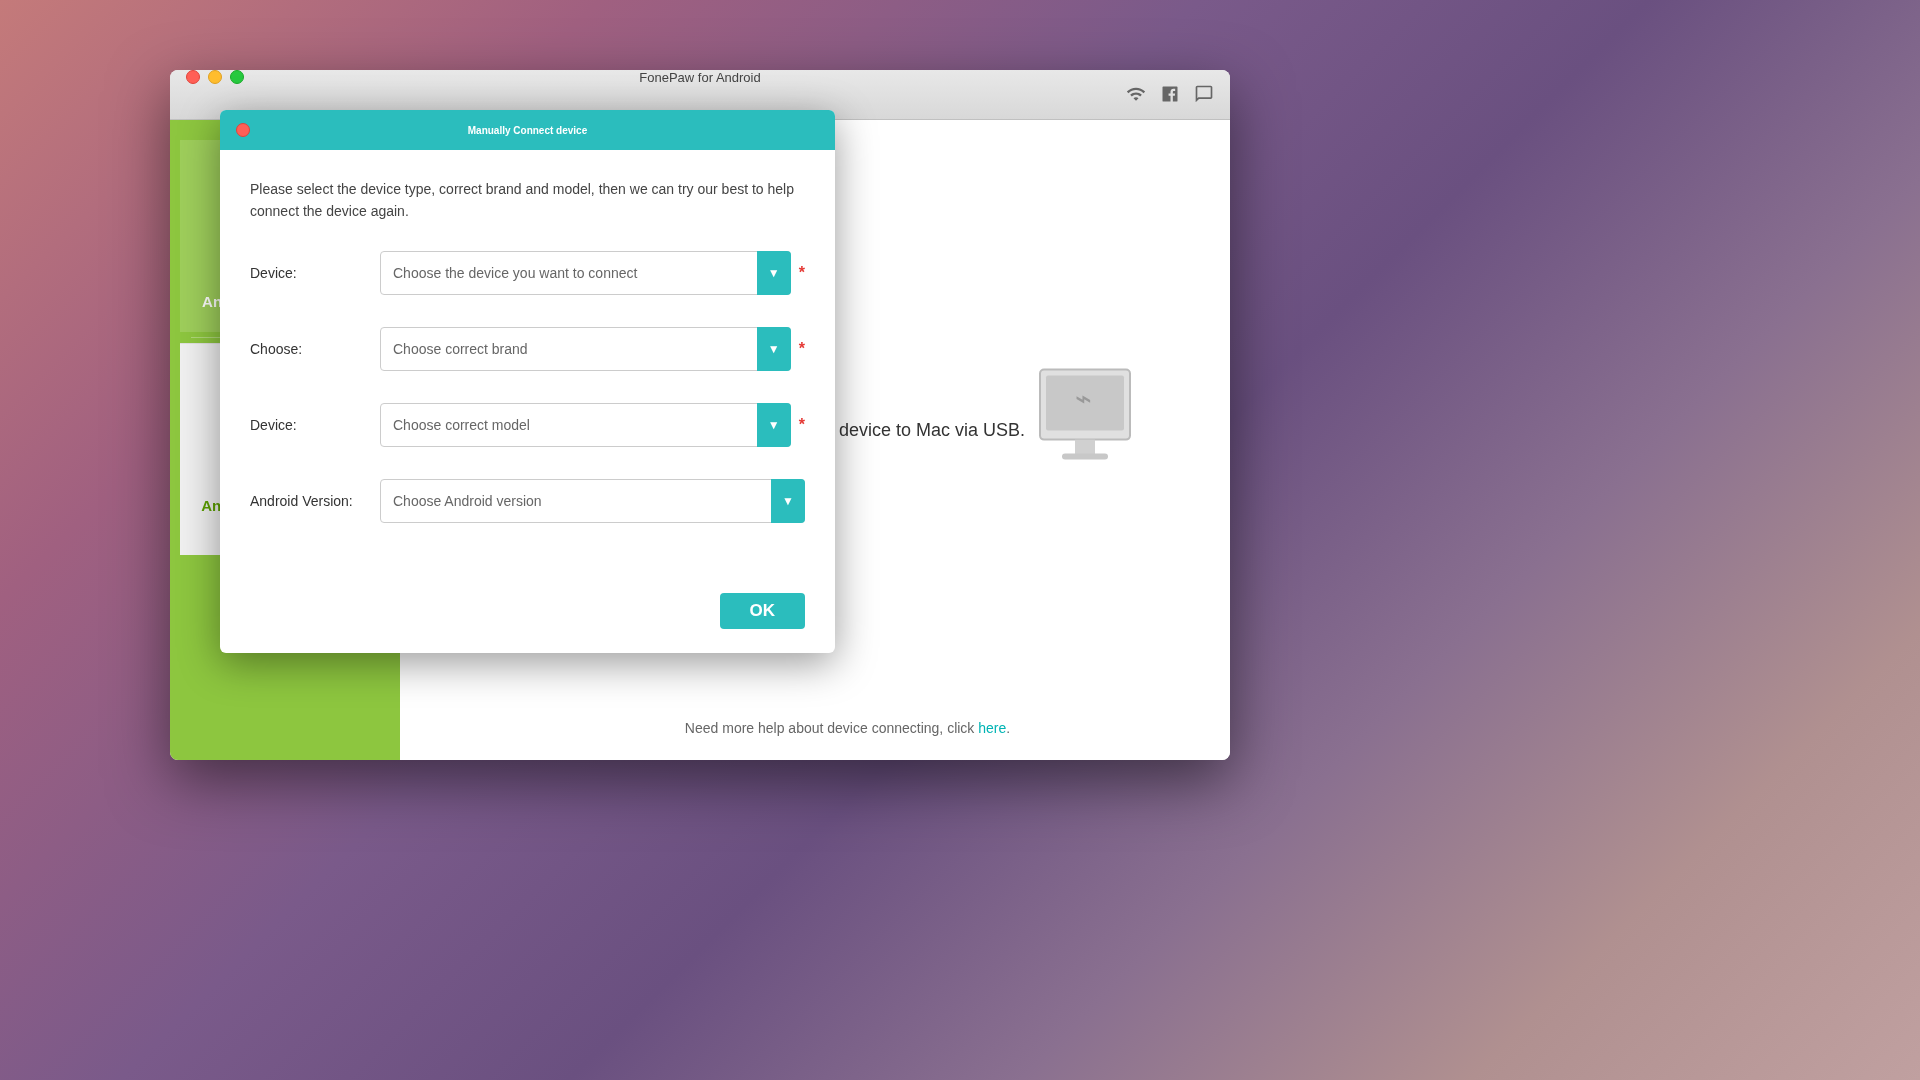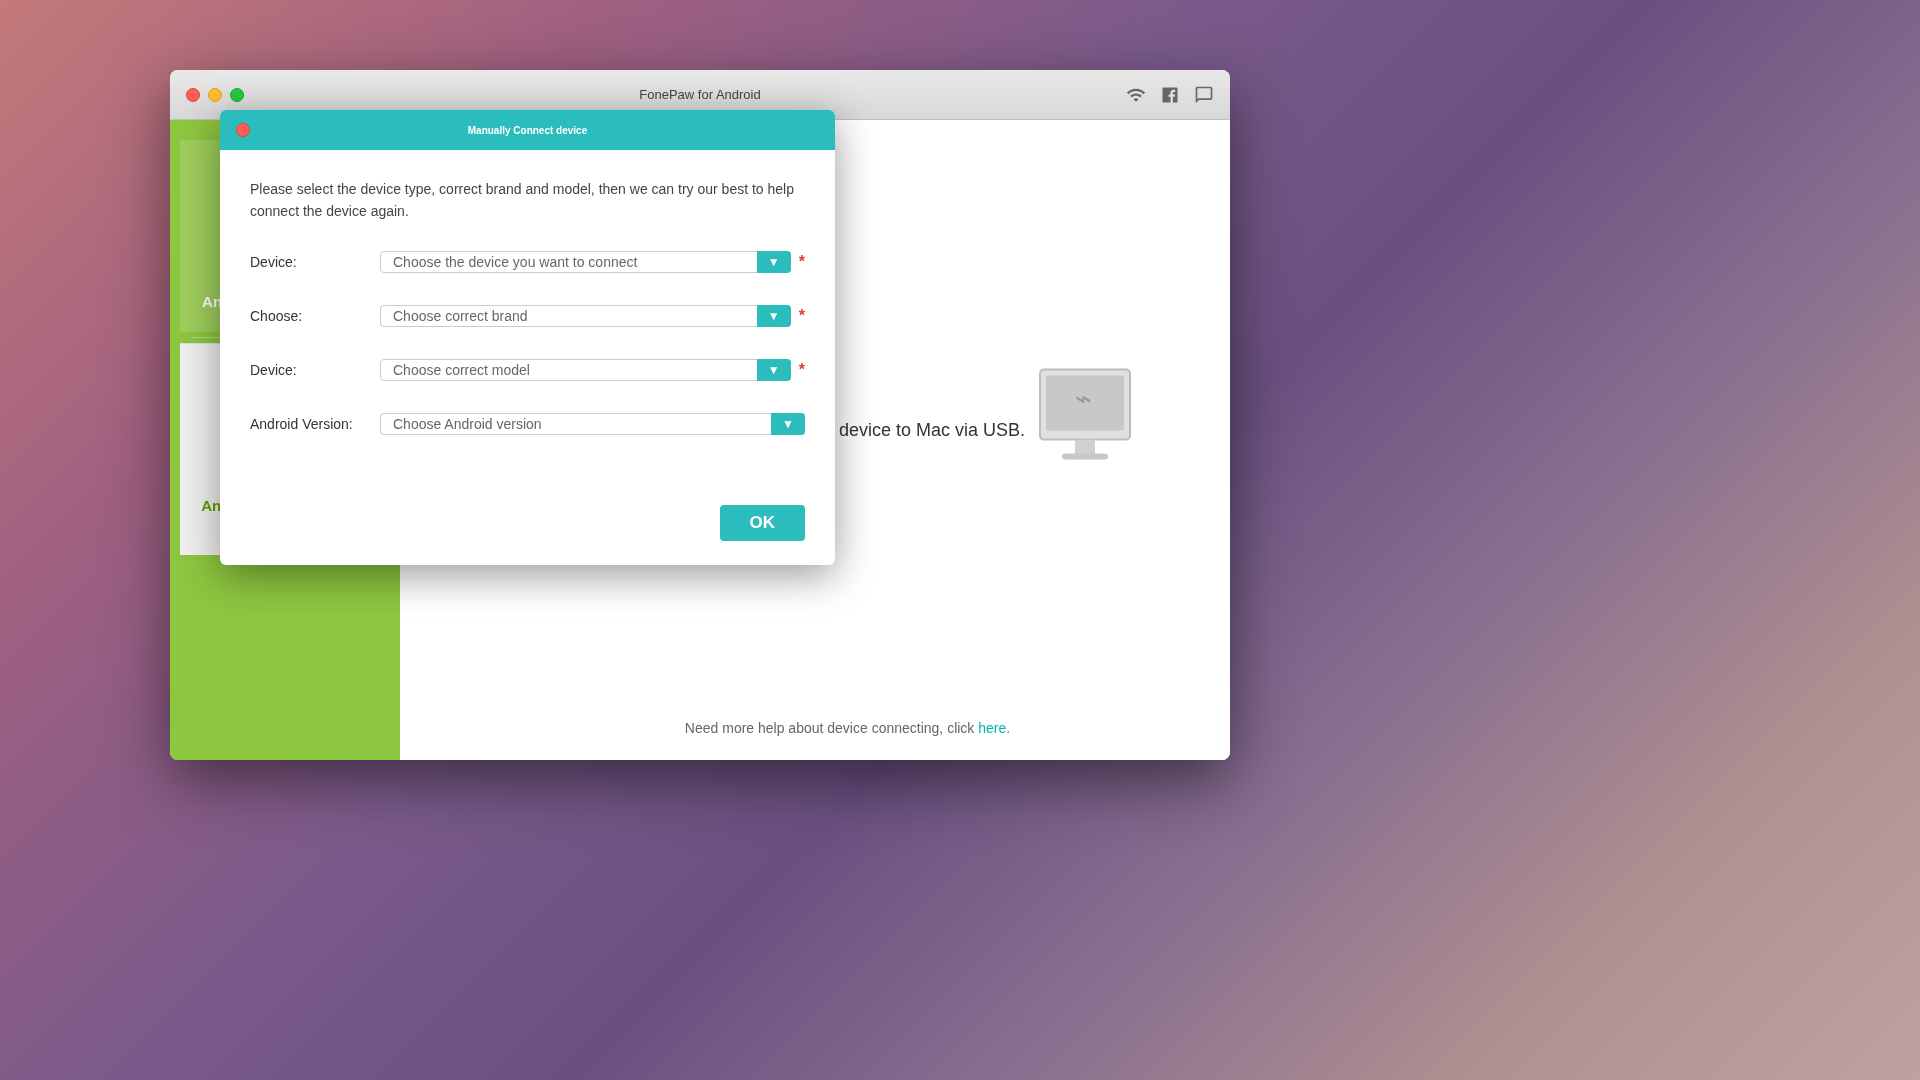--- a/index.html
+++ b/index.html
@@ -35,25 +35,26 @@
       overflow: hidden;
       display: flex;
       flex-direction: column;
     }
 
     
     .title-bar {
       height: 50px;
       background: linear-gradient(180deg, #e8e8e8 0%, #d8d8d8 100%);
       display: flex;
-      align-items: center;
+      align-items: flex-start;
       padding: 0 16px;
       border-bottom: 1px solid #c0c0c0;
       flex-shrink: 0;
       position: relative;
+      flex-direction: column;
     }
 
     .traffic-lights {
       display: flex;
       gap: 8px;
       align-items: center;
     }
 
     .traffic-light {
       width: 14px;
@@ -247,21 +248,21 @@
 
     .form-select-wrapper {
       flex: 1;
       position: relative;
       display: flex;
       align-items: center;
     }
 
     .form-select {
       width: 100%;
-      height: 22px;
+      height: 44px;
       border: 1px solid #ccc;
       border-radius: 4px;
       padding: 0 40px 0 12px;
       font-size: 14px;
       color: #666;
       background: white;
       appearance: none;
       cursor: pointer;
       outline: none;
     }

